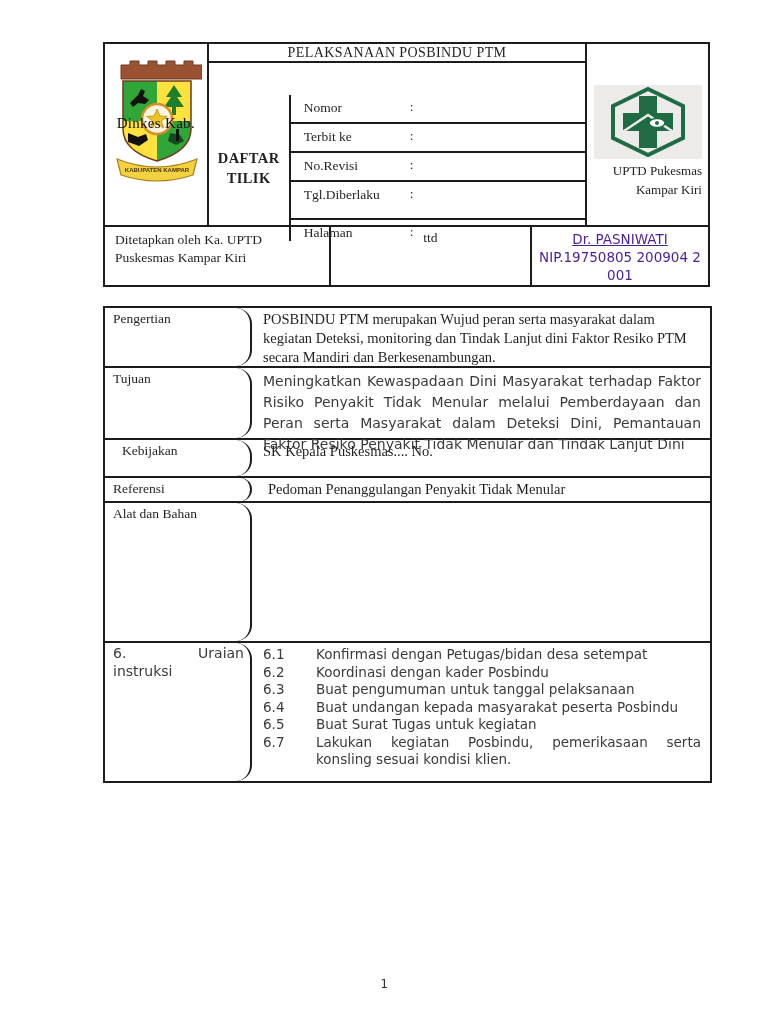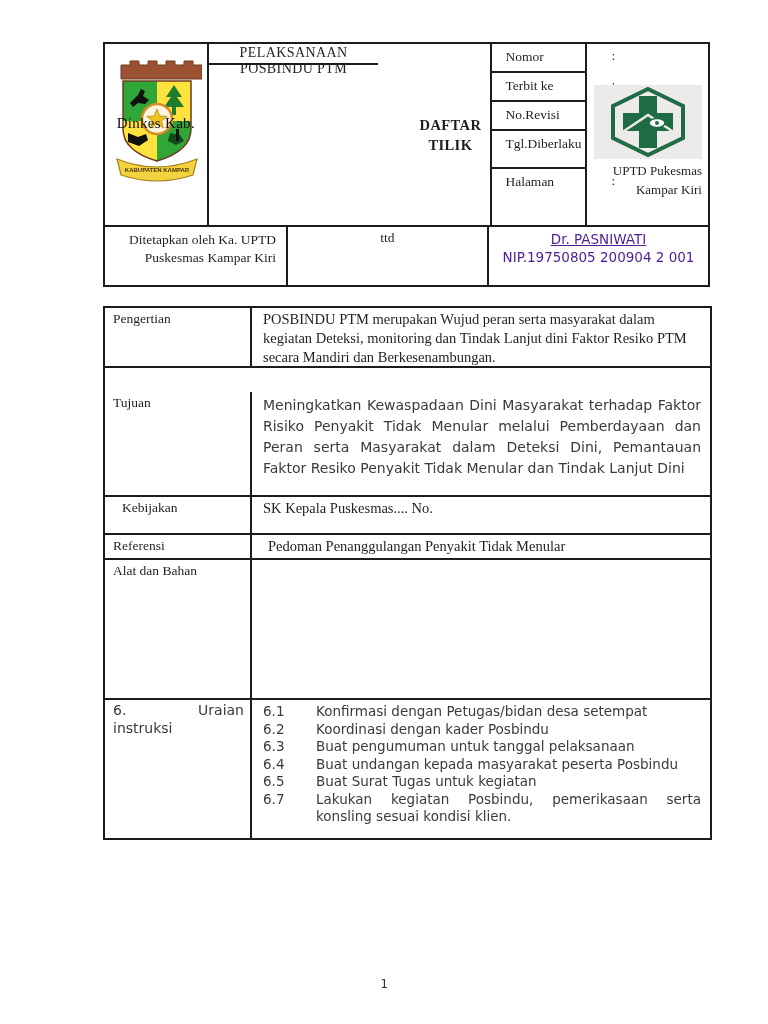--- a/index.html
+++ b/index.html
@@ -9,56 +9,56 @@
           font-family:"Liberation Serif", serif; color:#1f1f1f; }
 
   
   .header-table{ position:absolute; left:103px; top:42px; width:607px; height:245px;
                  border:2px solid var(--bc); display:flex; flex-direction:column; }
   .ht-main{ display:flex; height:183px; border-bottom:2px solid var(--bc); }
   .cell-logo-left{ width:104px; border-right:2px solid var(--bc); position:relative; }
   .dinkes-svg{ position:absolute; left:7px; top:15px; }
   .dinkes-overlay{ position:absolute; left:0; top:71px; width:100%; text-align:center;
                    font-size:15px; color:#111; letter-spacing:.3px; }
-  .ht-center{ width:380px; display:flex; flex-direction:row; border-right:2px solid var(--bc);gap:32px; }
+  .ht-center{ width:380px; display:flex; flex-direction:column; border-right:2px solid var(--bc);gap:32px; }
   .ht-title{ height:21px; border-bottom:2px solid var(--bc); text-align:center;
              font-size:14px; letter-spacing:.4px; padding-top:1px; }
   .ht-lower{ flex:1; display:flex; }
   .cell-daftar{ width:82px; border-right:2px solid var(--bc); display:flex; align-items:center;
                 justify-content:center; text-align:center; font-weight:bold; font-size:14.5px;
                 line-height:20px; letter-spacing:.4px; }
   .details{ flex:1; display:flex; flex-direction:column; }
   .detail-row{ position:relative; padding:4px 0 0 13px; font-size:13.5px; }
   .detail-row .lbl{ display:inline-block; width:80px; word-break:break-all; line-height:17px; }
   .detail-row .colon{ position:absolute; left:119px; top:4px; }
   .dh29{ height:29px; border-bottom:2px solid var(--bc); }
   .dh45{ height:38px; border-bottom:2px solid var(--bc); }
   .dhlast{ flex:1; }
   .cell-logo-right{ width:121px; position:relative; }
   .uptd-imgbox{ position:absolute; left:7px; top:41px; width:108px; height:74px; background:#ecebe9; }
   .uptd-caption{ position:absolute; left:0; top:117px; width:100%; text-align:right;
                  font-size:13px; line-height:19px; padding:0 6px; }
 
   .ht-approval{ flex:1; display:flex; }
-  .app-left{ width:183px; border-right:2px solid var(--bc); text-align:right; font-size:13.5px;
+  .app-left{ width:226px; border-right:2px solid var(--bc); text-align:left; font-size:13.5px;
              line-height:18px; padding:4px 10px 0 10px; }
   .app-mid{ width:201px; border-right:2px solid var(--bc); text-align:center; font-size:13.5px;
             padding-top:3px; }
   .app-right{ flex:1; text-align:center; font-family:"DejaVu Sans", sans-serif; font-size:13.5px;
               color:#4c1d95; line-height:18px; padding:3px 6px 0 6px; }
   .app-name{ text-decoration:underline; }
 
   
   .main-table{ position:absolute; left:103px; top:306px; width:609px; border:2px solid var(--bc);
                display:flex; flex-direction:column; }
   .mt-row{ display:flex; border-bottom:2px solid var(--bc); }
   .mt-row:last-child{ border-bottom:none; }
-  .r1{ height:60px; } .r2{ height:105px;margin-top:24px; } .r3{ height:38px; }
+  .r1{ height:60px; } .r2{ height:72px; } .r3{ height:38px; }
   .r4{ height:25px; } .r5{ height:140px; } .r6{ height:138px; }
-  .mt-label{ width:147px; border-right:2px solid var(--bc); padding:3px 6px 0 8px; font-size:13.5px; }
+  .mt-label{ width:147px; border-right:2px solid var(--bc); padding:3px 6px 0 8px; font-size:13.5px;border-radius:16px; }
   .mt-label.indent{ padding-left:17px; }
   .mt-content{ flex:1; padding:2px 9px 0 11px; font-size:14.5px; line-height:19px; min-width:0; }
   .mt-content.pad-left{ padding-left:16px; }
   .sans{ font-family:"DejaVu Sans", sans-serif; color:#3a3a3a; }
   .tujuan-content{ font-size:14px; line-height:21px; text-align:justify; padding-top:3px; }
   .alat-content{ font-size:14px; line-height:18px; padding-top:3px; }
   .uraian-content{ font-size:13.5px; padding-top:3px; }
   .u-row{ display:flex; line-height:17.5px;gap:23px; }
   .u-num{ width:30px; flex-shrink:0; }
   .u-text{ flex:1; min-width:0; }

